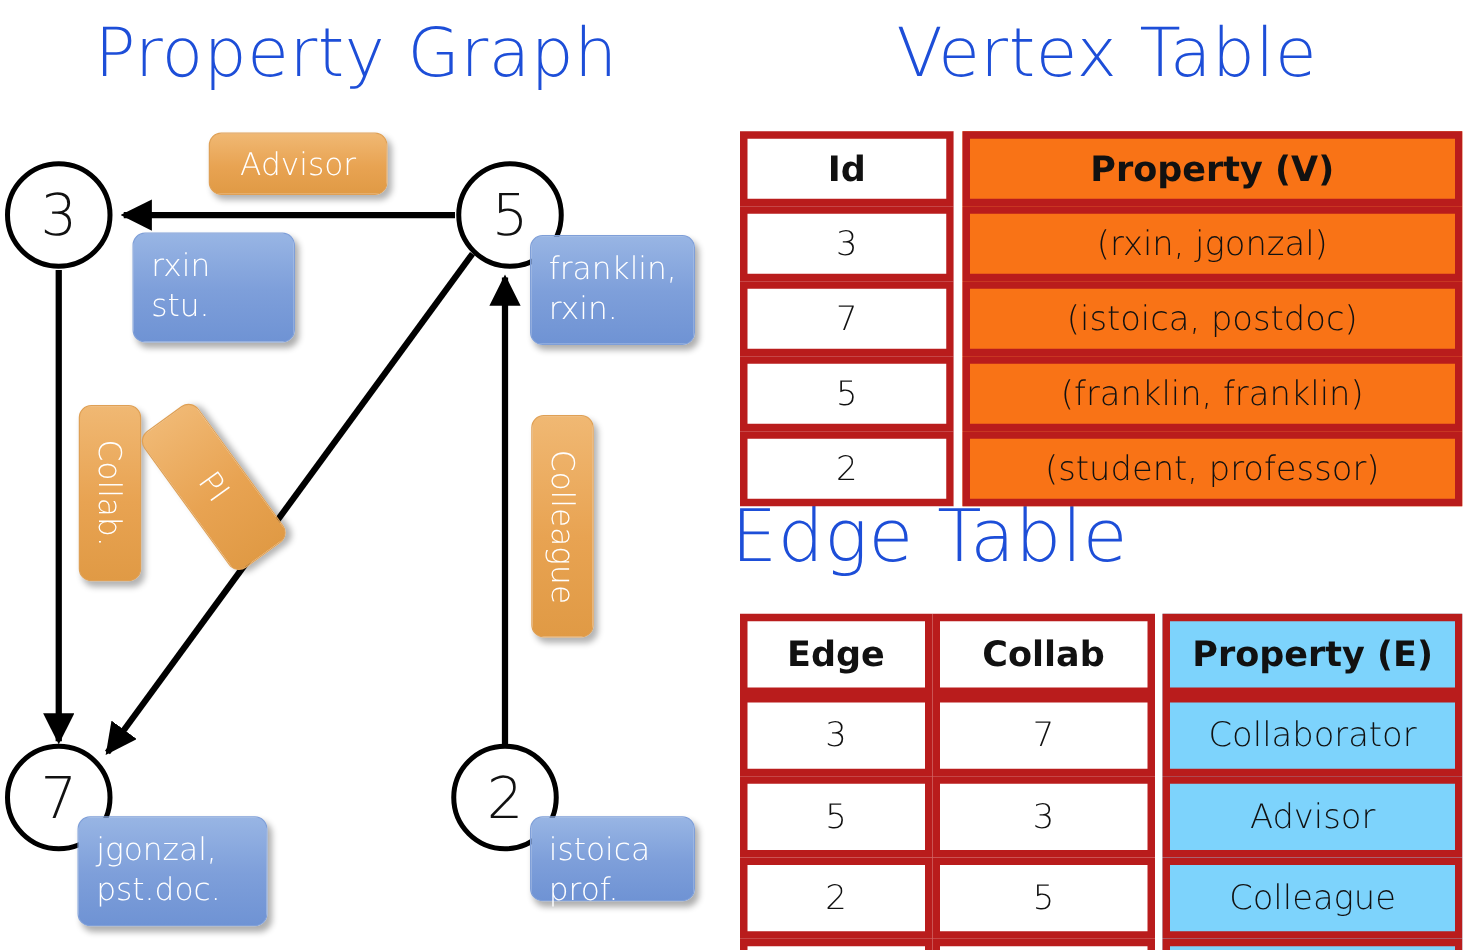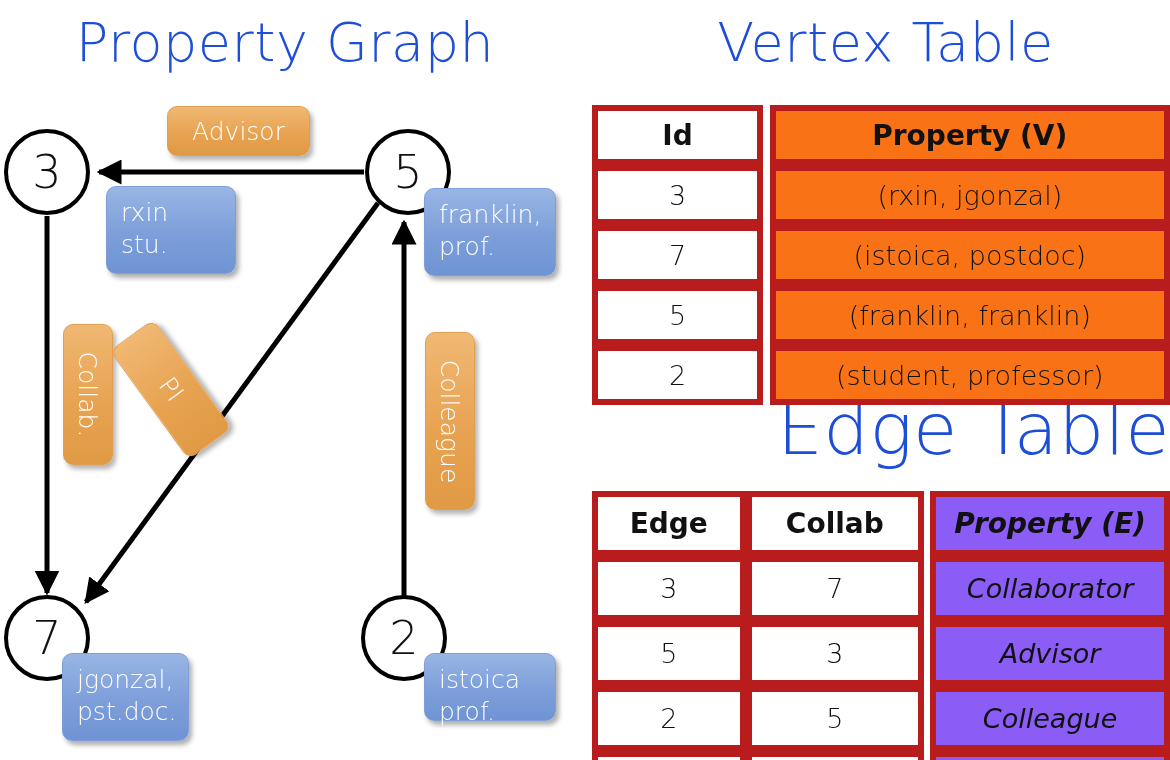--- a/index.html
+++ b/index.html
@@ -32,22 +32,22 @@
     line-height: 62px;
   }
   #title-vertex-table {
     left: 593px; top: 12px; width: 585px;
     text-align: center;
     font-size: 54px;
     line-height: 62px;
   }
   #title-edge-table {
     left: 585px; top: 398px; width: 585px;
-    text-align: right;
-    font-size: 72px;
+    text-align: left;
+    font-size: 58px;
     line-height: 62px;
   }
 
   
   #graph-panel {
     position: absolute;
     left: 0; top: 0;
     width: 585px; height: 760px;
   }
   #graph-edges {
@@ -136,21 +136,21 @@
     font-weight: bold;
     font-size: 28px;
   }
   .col-gap {
     border: none !important;
     width: 7px;
     padding: 0 !important;
     background: #fff;
   }
   .fill-blue { background: #f97316; }
-  .fill-peach { background: #8b5cf6; font-style: italic; }
+  .fill-peach { background: #7dd3fc; }
 
   #vertex-table { left: 592px; top: 105px; }
   #vertex-table .c-id   { width: 166px; height: 48px; }
   #vertex-table .c-prop { width: 402px; height: 48px; }
 
   #edge-table { left: 592px; top: 491px; }
   #edge-table .c-src  { width: 152px; height: 53px; }
   #edge-table .c-dst  { width: 178px; height: 53px; }
   #edge-table .c-prop { width: 238px; height: 53px; }
 </style>
@@ -191,23 +191,23 @@
     <span>7</span>
   </div>
   <div class="vertex-node" style="left:361px; top:595px;">
     <span>2</span>
   </div>
 
   <div class="prop-box" style="left:62px;  top:186px; width:130px; height:88px;margin-left:44px;">rxin
 stu.</div>
 
   <div class="prop-box" style="left:424px; top:188px; width:132px; height:88px;">franklin,
-prof.</div>
-
-  <div class="prop-box" style="left:62px;  top:653px; width:127px; height:88px;">jgonzal,
+rxin.</div>
+
+  <div class="prop-box" style="left:62px;  top:653px; width:152px; height:88px;">jgonzal,
 pst.doc.</div>
 
   <div class="prop-box" style="left:424px; top:653px; width:132px; height:68px;">istoica
 prof.</div>
 
   <div class="edge-label" style="left:167px; top:106px; width:143px; height:50px;">
     <span>Advisor</span>
   </div>
 
   <div class="edge-label vertical" style="left:63px; top:324px; width:50px; height:141px;">

